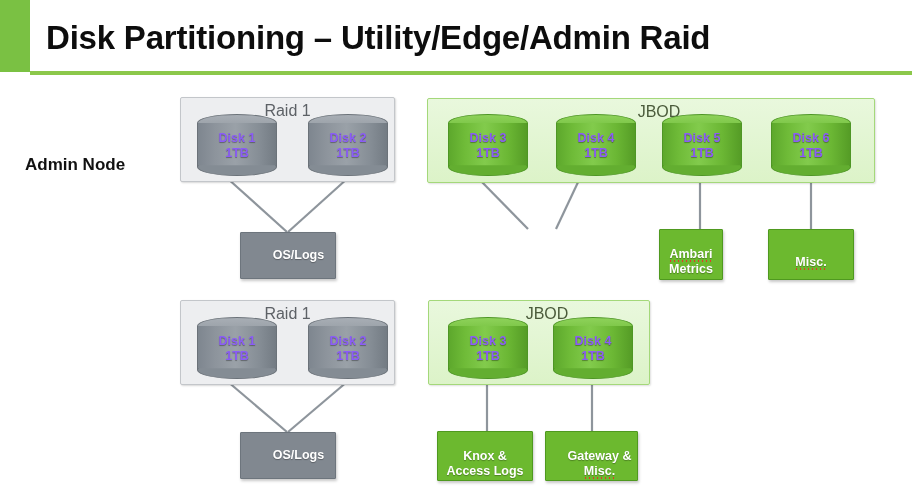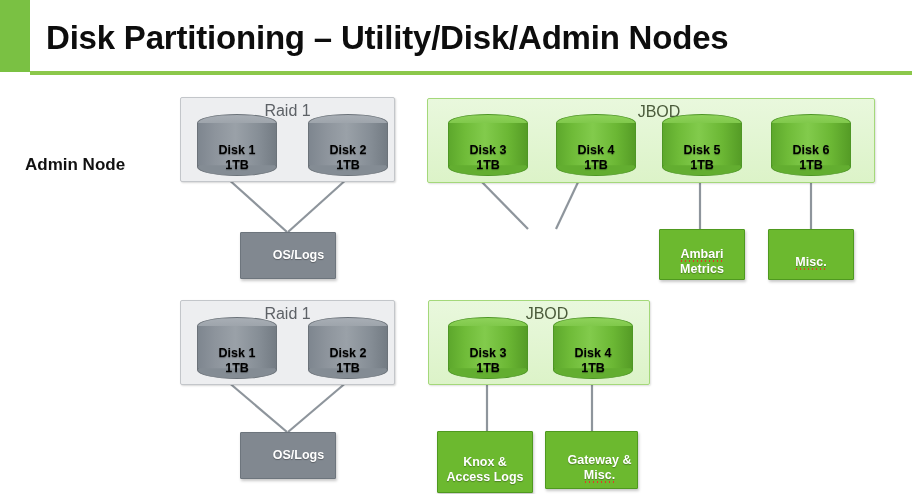--- a/index.html
+++ b/index.html
@@ -131,28 +131,27 @@
     background: #848c94;
     border: 1px solid #6b7279;
     clip-path: inset(40% 0 0 0);
   }
   .disk .lbl {
     position: absolute;
     left: 0;
     top: 17px;
     width: 80px;
     text-align: center;
-    color: #000000;
+    color: #8b5cf6;
     font-size: 12.5px;
     font-weight: 700;
     line-height: 15px;
     text-shadow: 0 1px 1px rgba(0,0,0,0.35);
     z-index: 3;
     white-space: pre-line;
-    margin-top: 12px;
   }
 
   .disk.green .body {
     border-left: 1px solid #4e9625;
     border-right: 1px solid #4e9625;
     background: linear-gradient(90deg,#5da82c 0%,#6fbb38 20%,#82cb4c 46%,#6bb734 76%,#559c26 100%);
   }
   .disk.green .cap {
     background: linear-gradient(180deg,#8ed25a 0%,#72bf3c 100%);
     border: 1px solid #4e9625;
@@ -206,21 +205,21 @@
     pointer-events: none;
   }
 </style>
 </head>
 <body>
 
 <div id="stage">
 
   <div class="hdr-accent"></div>
   <div class="hdr-rule"></div>
-  <div class="hdr-title">Disk Partitioning – Utility/Disk/Admin Nodes</div>
+  <div class="hdr-title">Disk Partitioning – Utility/Edge/Admin Raid</div>
 
   <svg id="wires" viewBox="0 0 912 494">
 
     <path d="M 227 178 L 287 232" stroke="#8e959c" stroke-width="2.2" fill="none"></path>
     <path d="M 348 178 L 288 232" stroke="#8e959c" stroke-width="2.2" fill="none"></path>
 
     <path d="M 478 178 L 528 229" stroke="#8e959c" stroke-width="2.2" fill="none"></path>
     <path d="M 580 178 L 556 229" stroke="#8e959c" stroke-width="2.2" fill="none"></path>
 
     <path d="M 700 178 L 700 229" stroke="#8e959c" stroke-width="2.2" fill="none"></path>
@@ -279,21 +278,21 @@
   <div class="disk green" style="left:771px; top:114px;">
     <div class="cap"></div>
     <div class="body"></div>
     <div class="bottom"></div>
     <div class="lbl"><span>Disk 6</span><br><span>1TB</span></div>
   </div>
 
   <div class="tbox gray" style="left:240px; top:232px; width:96px; height:47px;">
     <div><span>OS/Logs</span></div>
   </div>
-  <div class="tbox green" style="left:659px; top:229px; width:86px; height:51px;">
+  <div class="tbox green" style="left:659px; top:229px; width:64px; height:51px;">
     <div>
       <span class="sp">Ambari</span><br><span>Metrics</span>
     </div>
   </div>
   <div class="tbox green" style="left:768px; top:229px; width:86px; height:51px;">
     <div>
       <span class="sp">Misc.</span>
     </div>
   </div>
 
@@ -328,24 +327,24 @@
   <div class="disk green" style="left:553px; top:317px;">
     <div class="cap"></div>
     <div class="body"></div>
     <div class="bottom"></div>
     <div class="lbl"><span>Disk 4</span><br><span>1TB</span></div>
   </div>
 
   <div class="tbox gray" style="left:240px; top:432px; width:96px; height:47px;">
     <div><span>OS/Logs</span></div>
   </div>
-  <div class="tbox green" style="left:437px; top:431px; width:96px; height:62px;">
+  <div class="tbox green" style="left:437px; top:431px; width:96px; height:50px;">
     <div>
       <span>Knox &amp;</span><br><span>Access Logs</span>
     </div>
   </div>
-  <div class="tbox green" style="left:545px; top:431px; width:93px; height:58px;padding-left:16px;">
+  <div class="tbox green" style="left:545px; top:431px; width:93px; height:50px;padding-left:16px;">
     <div>
       <span>Gateway &amp;</span><br><span class="sp">Misc.</span>
     </div>
   </div>
 
 </div>
 
 </body></html>

